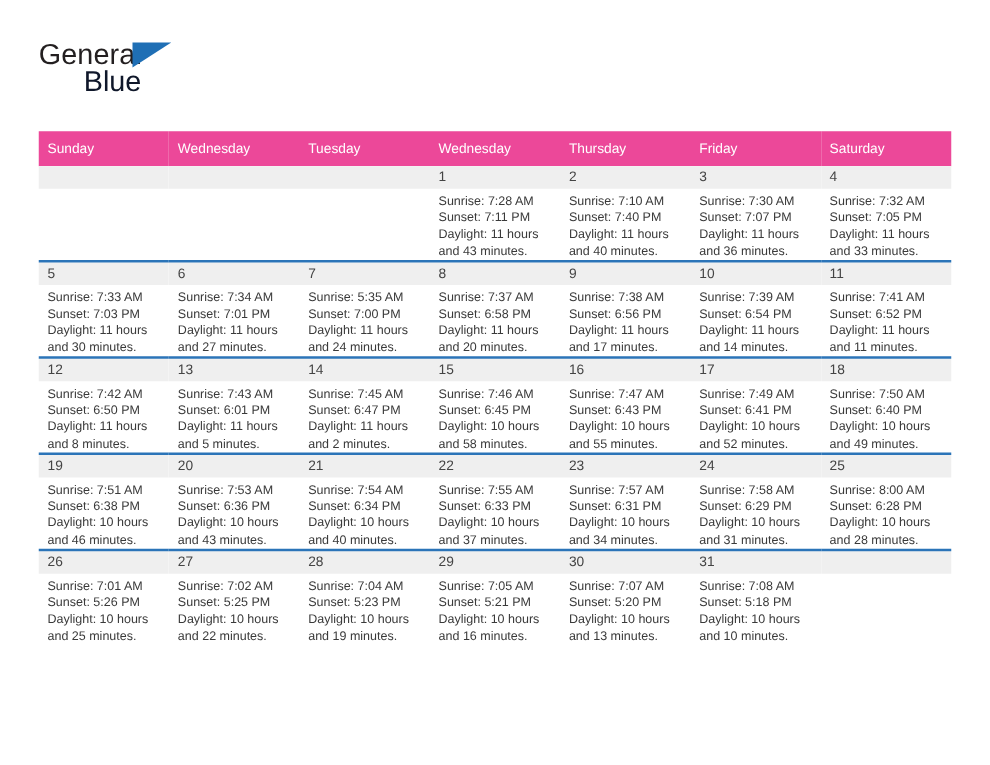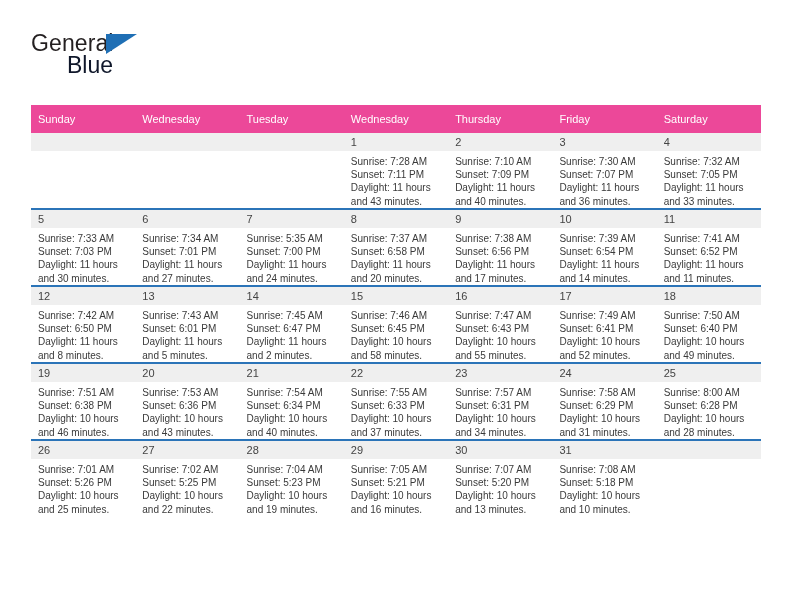--- a/index.html
+++ b/index.html
@@ -178,21 +178,21 @@
               <div>Sunrise: 7:28 AM</div>
               <div>Sunset: 7:11 PM</div>
               <div>Daylight: 11 hours</div>
               <div>and 43 minutes.</div>
             </div>
           </td>
           <td>
             <div class="daynum">2</div>
             <div class="cellbody">
               <div>Sunrise: 7:10 AM</div>
-              <div>Sunset: 7:09 PM</div>
+              <div>Sunset: 7:40 PM</div>
               <div>Daylight: 11 hours</div>
               <div>and 40 minutes.</div>
             </div>
           </td>
           <td>
             <div class="daynum">3</div>
             <div class="cellbody">
               <div>Sunrise: 7:30 AM</div>
               <div>Sunset: 7:07 PM</div>
               <div>Daylight: 11 hours</div>

